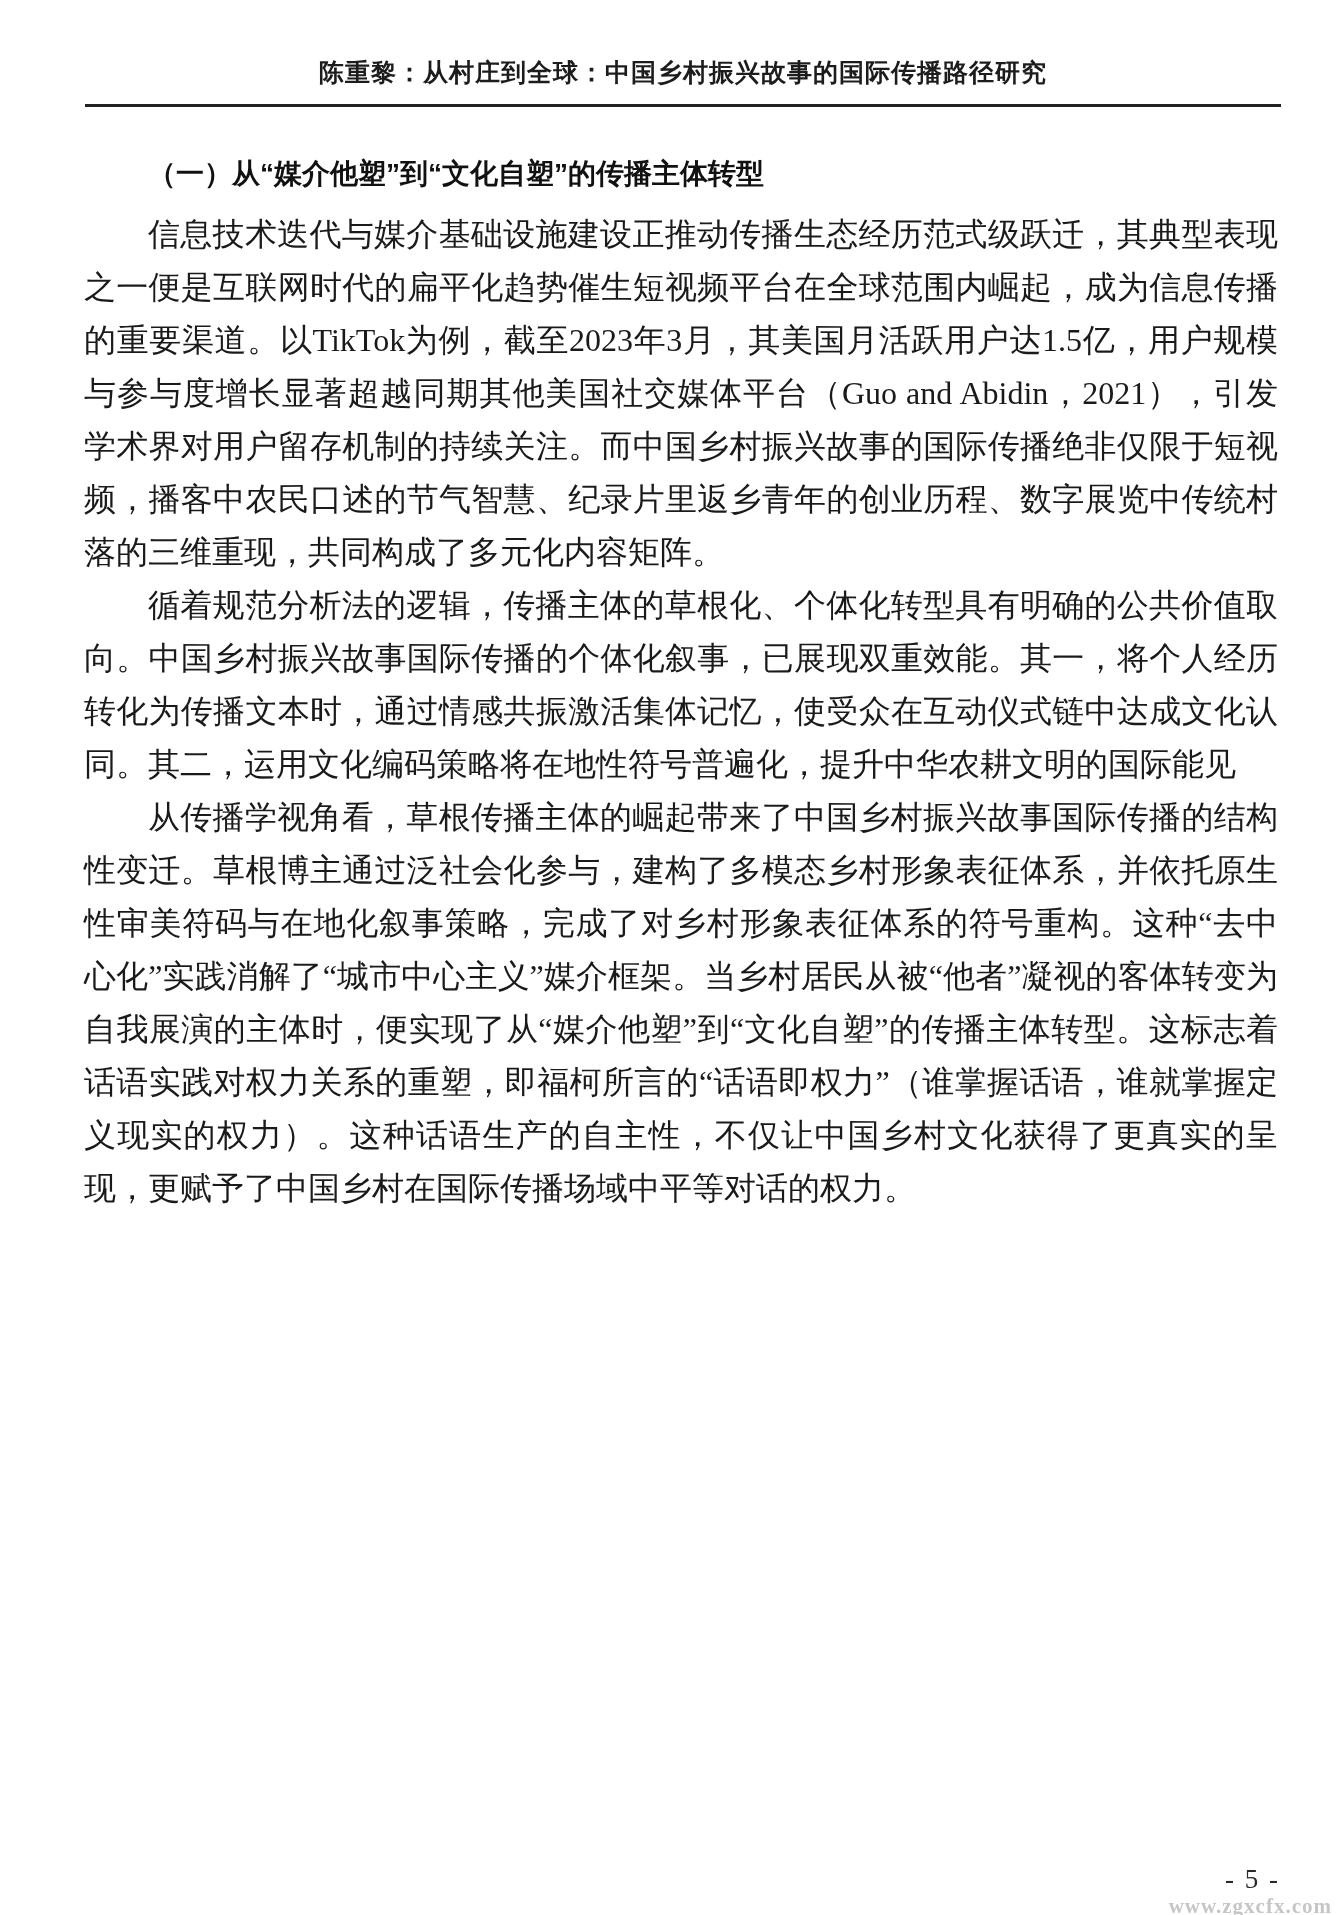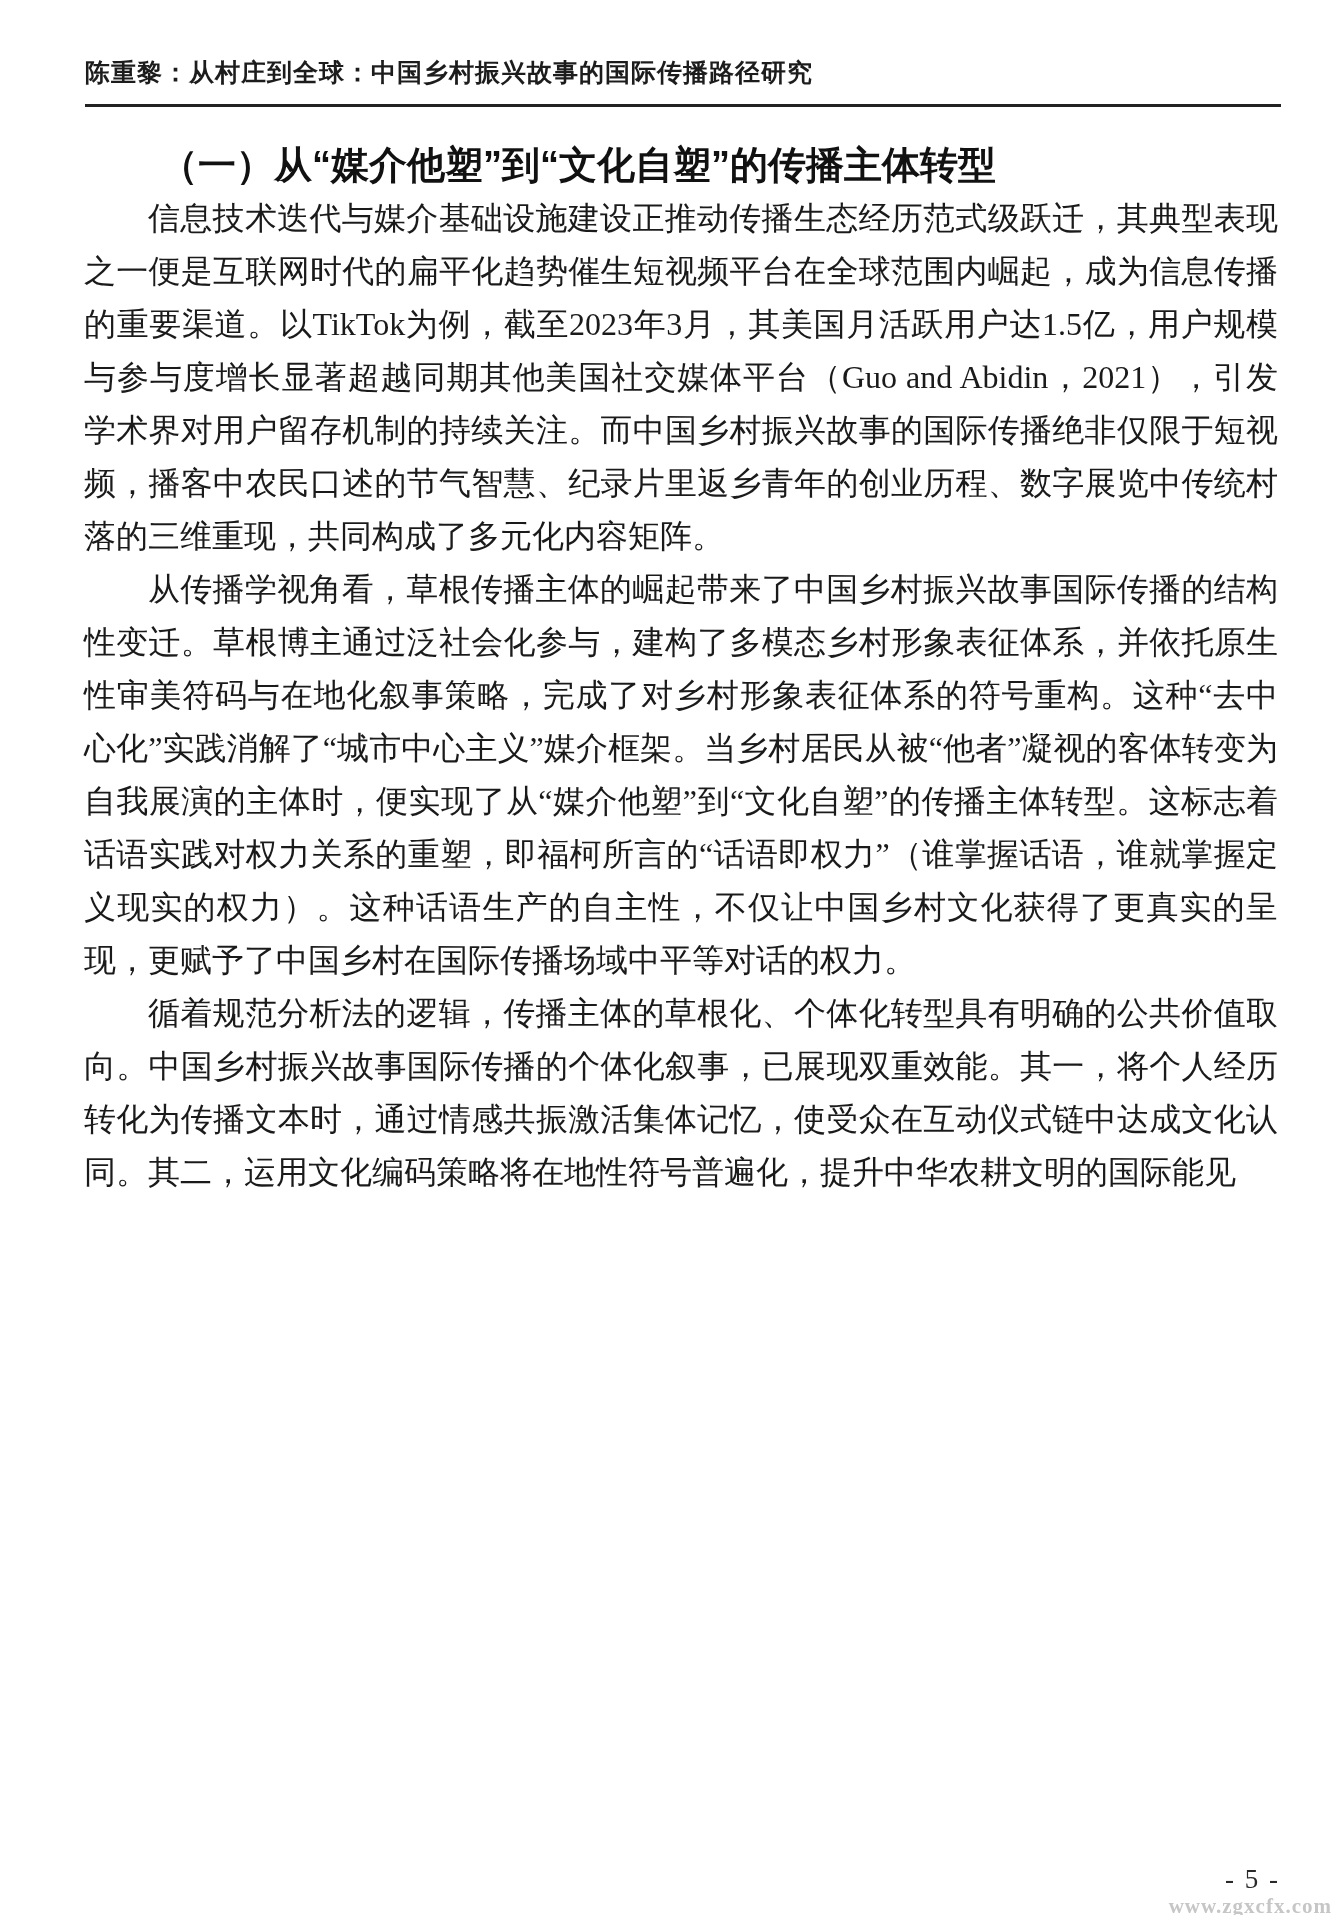--- a/index.html
+++ b/index.html
@@ -14,20 +14,21 @@
     margin: 0 auto;
     background: #ffffff;
     overflow: hidden;
     color: #1a1a1a;
   }
   .running-header {
     position: absolute;
     top: 56px;
     left: 85px;
     width: 1196px;
+    text-align: center;
     font-family: "Liberation Sans", "DejaVu Sans", sans-serif;
     font-weight: bold;
     font-size: 25px;
     letter-spacing: 1px;
     color: #1c1c1c;
     white-space: nowrap;
   }
   .header-rule {
     position: absolute;
     top: 104px;
@@ -48,26 +49,26 @@
     color: #1a1a1a;
   }
   .article-body p {
     margin: 0;
     padding: 0;
   }
   .article-body p.indent {
     text-indent: 2em;
   }
   .section-heading {
-    margin: 0;
+    margin: 8px;
     padding: 0;
     text-indent: 2em;
     font-family: "Liberation Sans", "DejaVu Sans", sans-serif;
     font-weight: bold;
-    font-size: 38px;
+    font-size: 28px;
     line-height: 53px;
     color: #111111;
   }
   .page-number {
     position: absolute;
     top: 1864px;
     right: 56px;
     font-family: "Liberation Serif", "DejaVu Serif", serif;
     font-size: 27px;
     letter-spacing: 2px;
@@ -93,22 +94,22 @@
 
   <div class="header-rule"></div>
 
   <div class="article-body">
 
     <h3 class="section-heading">（一）从“媒介他塑”到“文化自塑”的传播主体转型</h3>
 
     <p class="indent">信息技术迭代与媒介基础设施建设正推动传播生态经历范式级跃迁，其典型表现之一便是互联网时代的扁平化趋势催生短视频平台在全球范围内崛起，成为信息传播的重要渠道。以TikTok为例，截至2023年3月，其美国月活跃用户达1.5亿，用户规模与参与度增长显著超越同期其他美国社交媒体平台（Guo and Abidin，2021），引发学术界对用户留存机制的持续关注。而中国乡村振兴故事的国际传播绝非仅限于短视频，播客中农民口述的节气智慧、纪录片里返乡青年的创业历程、数字展览中传统村落的三维重现，共同构成了多元化内容矩阵。</p>
 
 
+    <p class="indent">循着规范分析法的逻辑，传播主体的草根化、个体化转型具有明确的公共价值取向。中国乡村振兴故事国际传播的个体化叙事，已展现双重效能。其一，将个人经历转化为传播文本时，通过情感共振激活集体记忆，使受众在互动仪式链中达成文化认同。其二，运用文化编码策略将在地性符号普遍化，提升中华农耕文明的国际能见</p>
+
     <p class="indent">从传播学视角看，草根传播主体的崛起带来了中国乡村振兴故事国际传播的结构性变迁。草根博主通过泛社会化参与，建构了多模态乡村形象表征体系，并依托原生性审美符码与在地化叙事策略，完成了对乡村形象表征体系的符号重构。这种“去中心化”实践消解了“城市中心主义”媒介框架。当乡村居民从被“他者”凝视的客体转变为自我展演的主体时，便实现了从“媒介他塑”到“文化自塑”的传播主体转型。这标志着话语实践对权力关系的重塑，即福柯所言的“话语即权力”（谁掌握话语，谁就掌握定义现实的权力）。这种话语生产的自主性，不仅让中国乡村文化获得了更真实的呈现，更赋予了中国乡村在国际传播场域中平等对话的权力。</p>
-
-    <p class="indent">循着规范分析法的逻辑，传播主体的草根化、个体化转型具有明确的公共价值取向。中国乡村振兴故事国际传播的个体化叙事，已展现双重效能。其一，将个人经历转化为传播文本时，通过情感共振激活集体记忆，使受众在互动仪式链中达成文化认同。其二，运用文化编码策略将在地性符号普遍化，提升中华农耕文明的国际能见</p>
   </div>
 
   <div class="page-number">- 5 -</div>
 
   <div class="watermark">www.zgxcfx.com</div>
 
 </div>
 
 </body></html>

